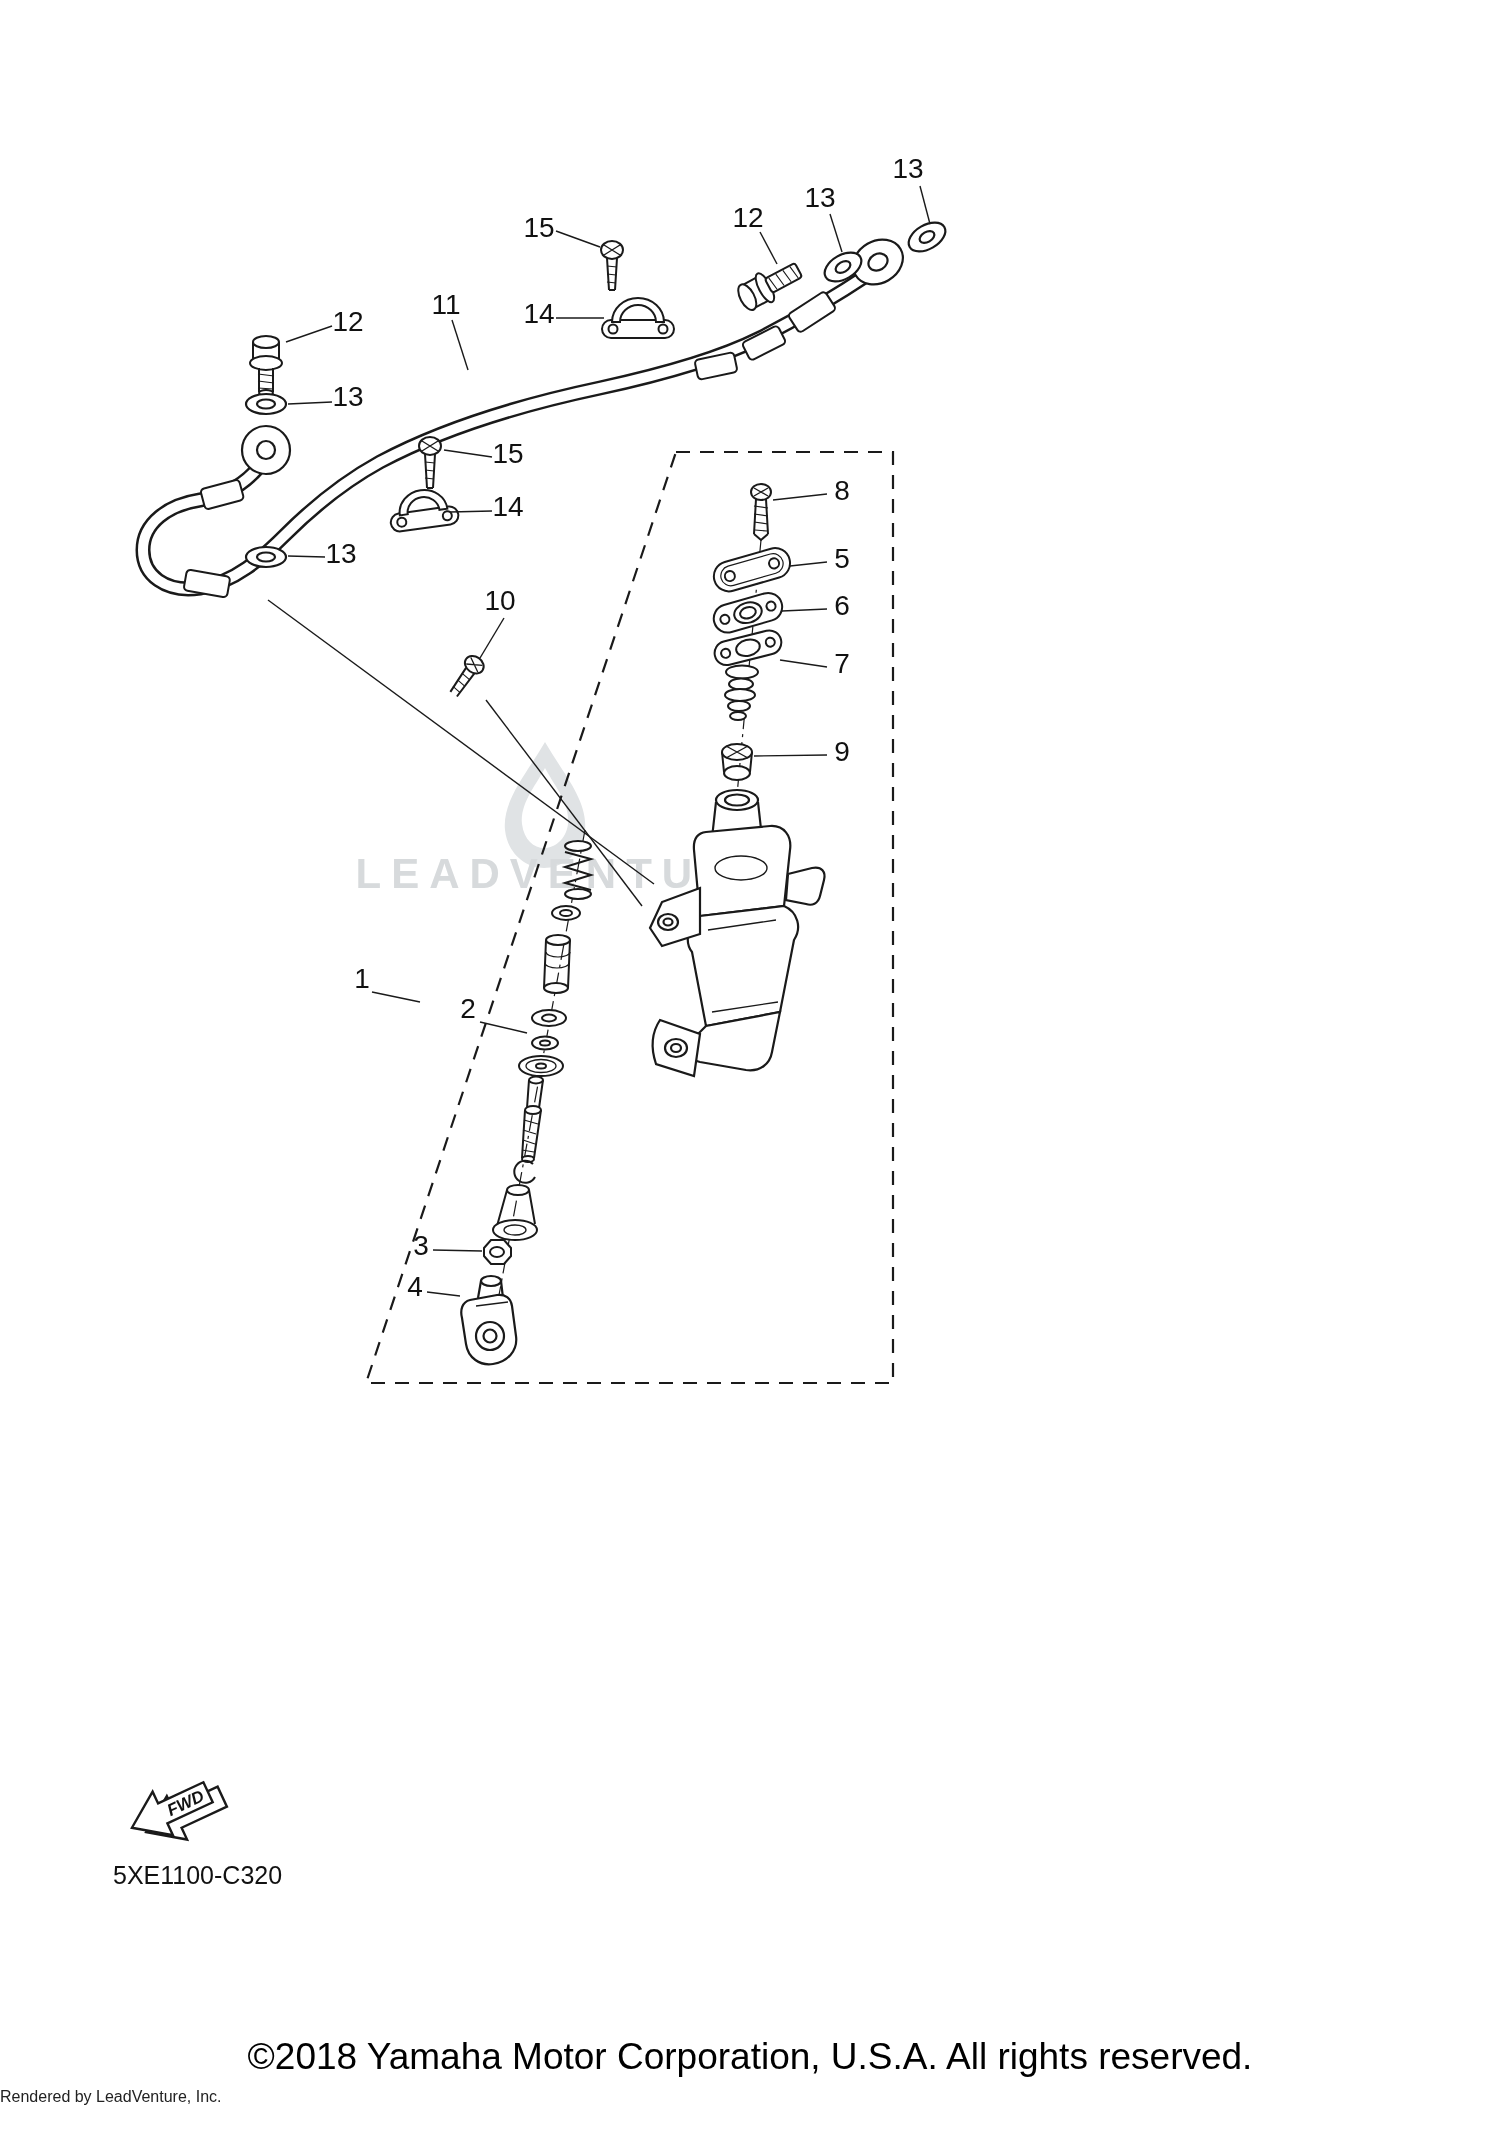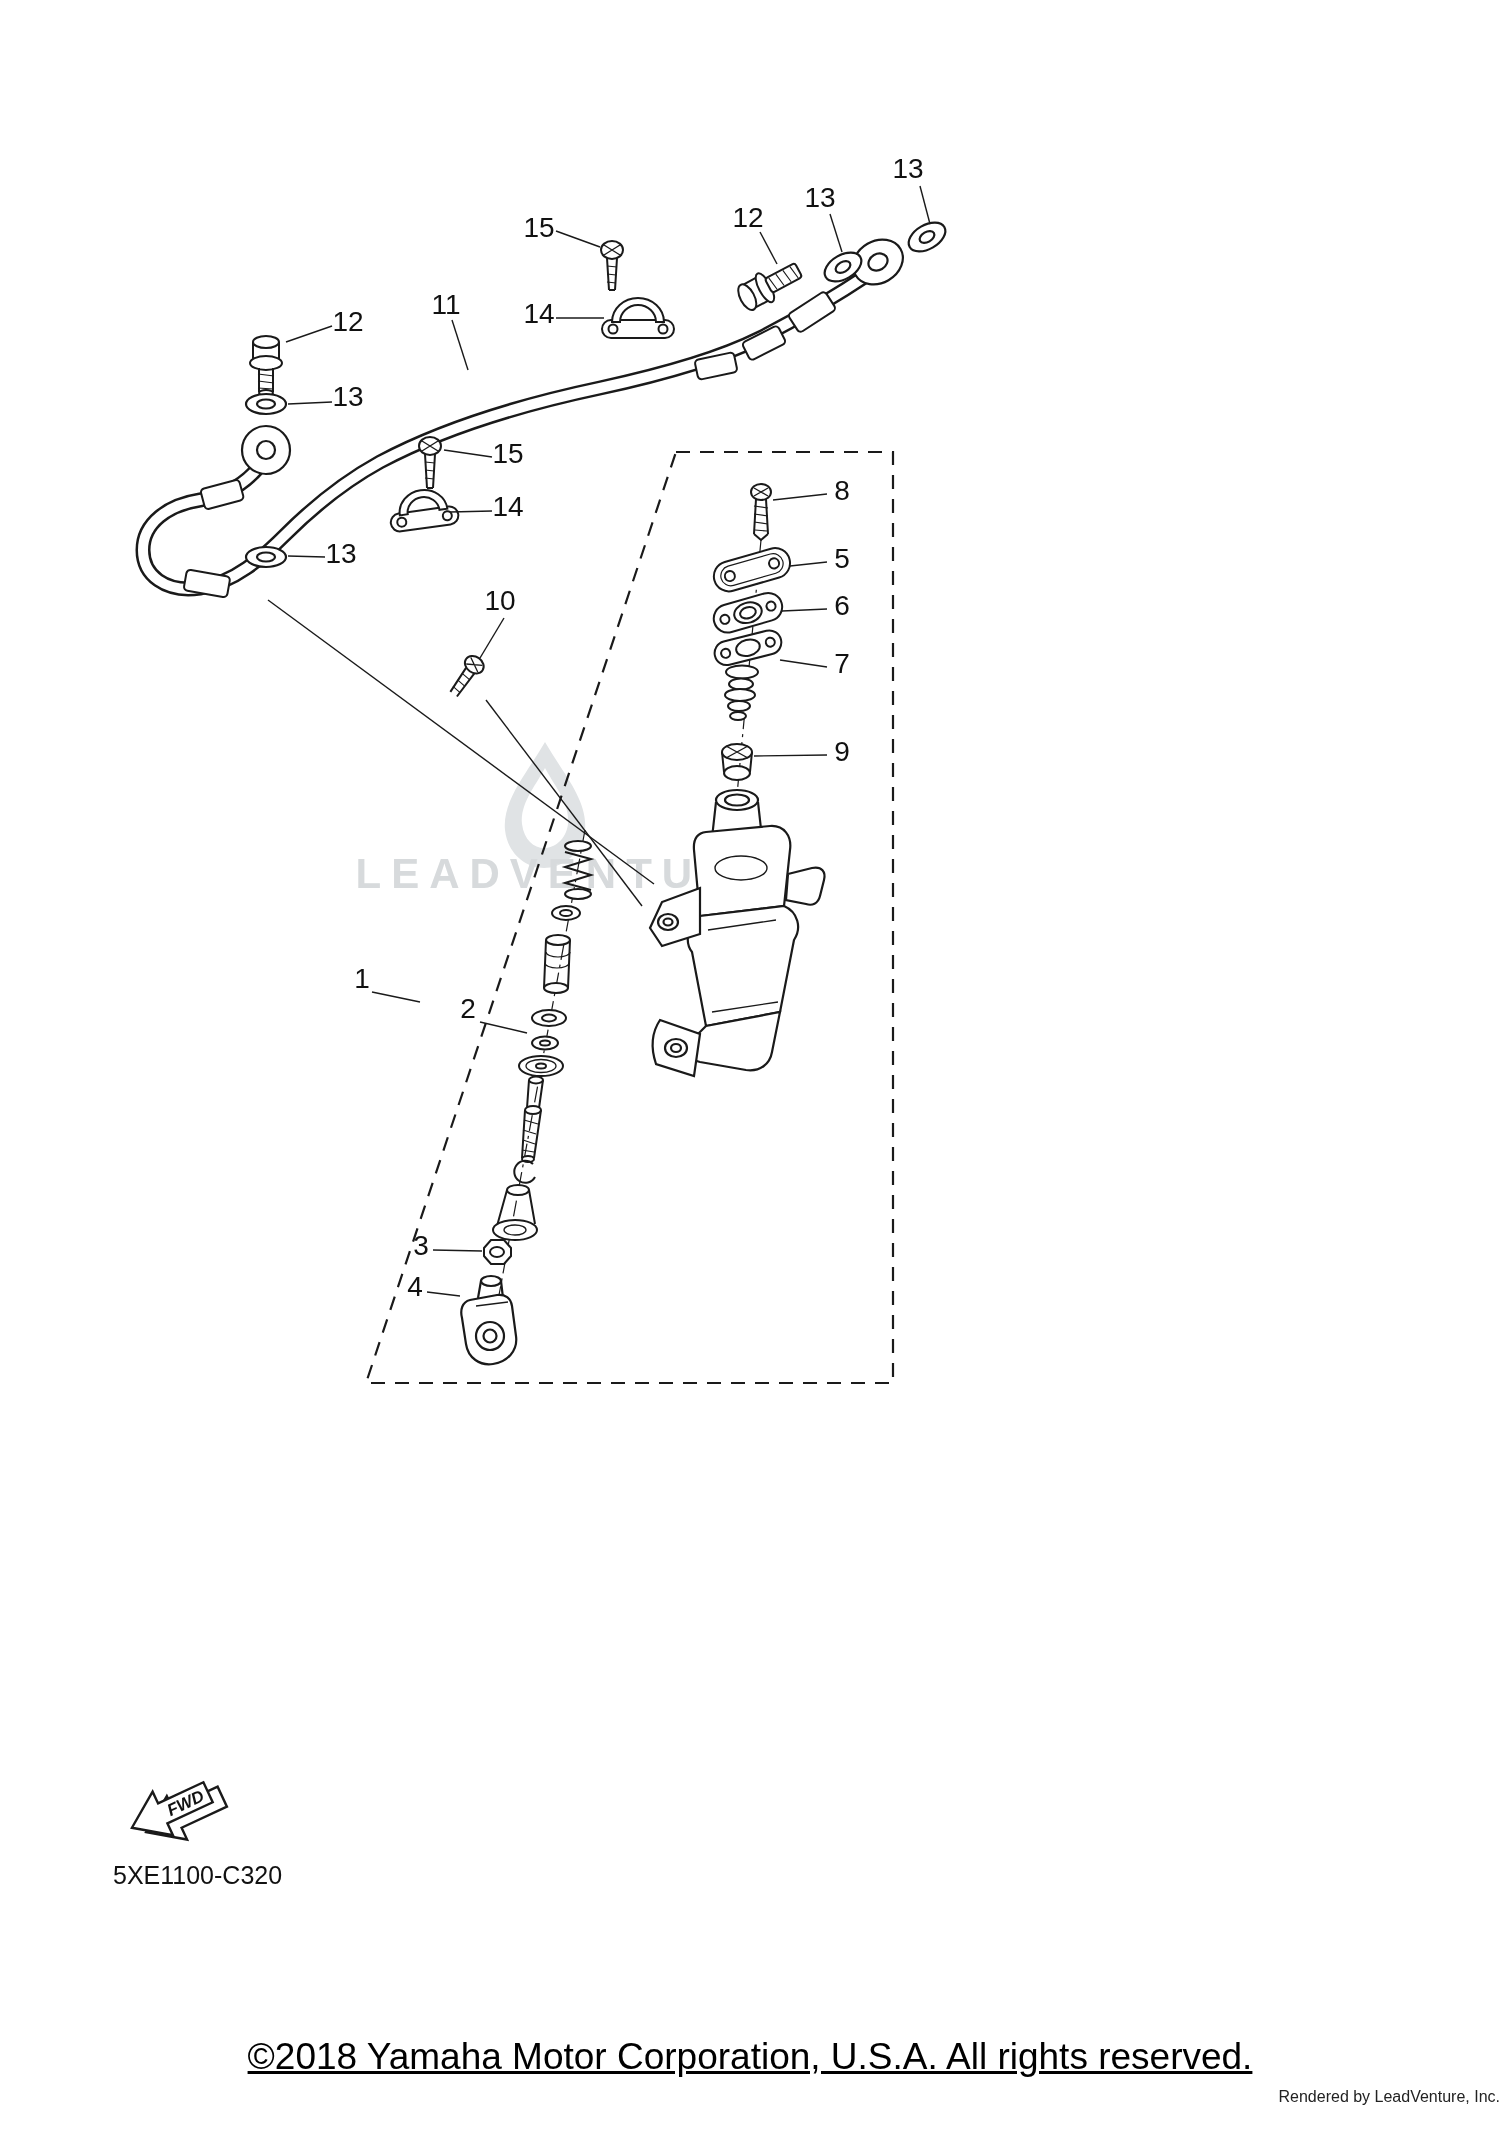--- a/index.html
+++ b/index.html
@@ -39,27 +39,26 @@
     text-anchor:middle;
   }
   .copyright{
     position:absolute;
     left:0;right:0;
     top:2036px;
     text-align:center;
     font-size:37px;
     color:#000;
     white-space:nowrap;
-    text-decoration:underline;
   }
   .rendered-by{
     position:absolute;
     left:0;right:0;
     top:2088px;
-    text-align:right;
+    text-align:left;
     font-size:16px;
     color:#222;
   }
 </style>
 </head>
 <body>
 
 <div class="page">
 
 <svg width="1500" height="2135" viewBox="0 0 1500 2135">

